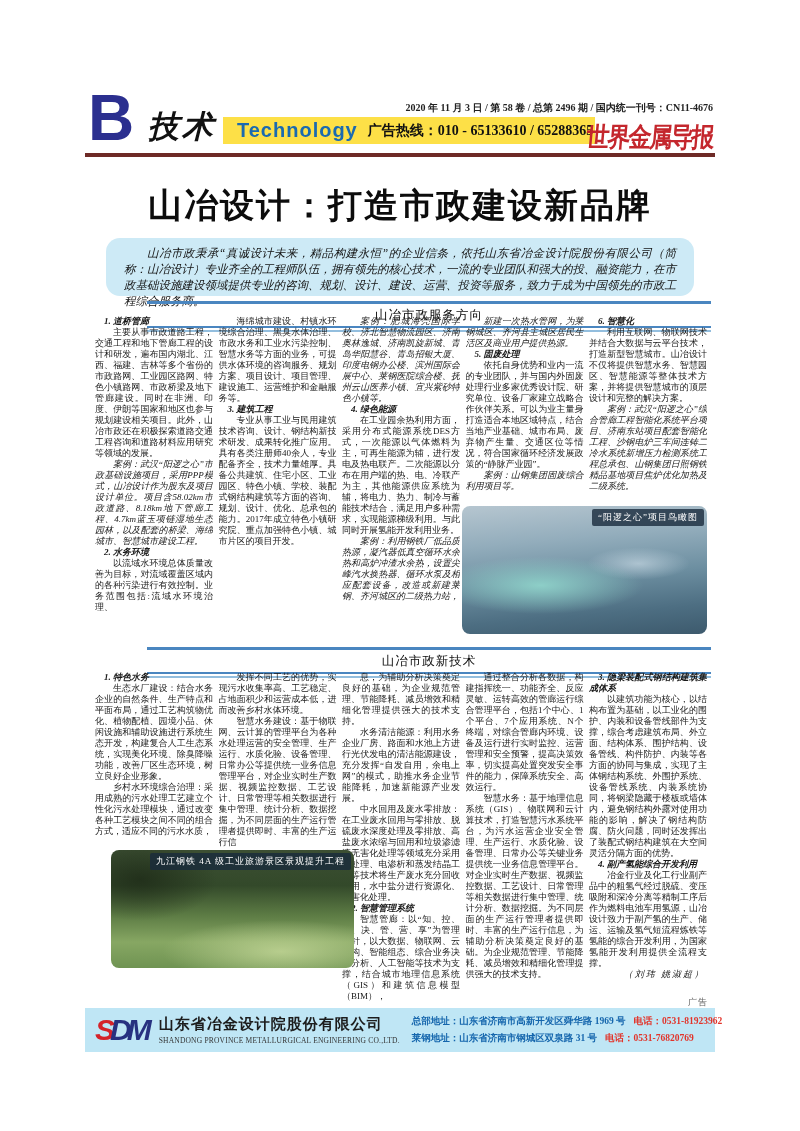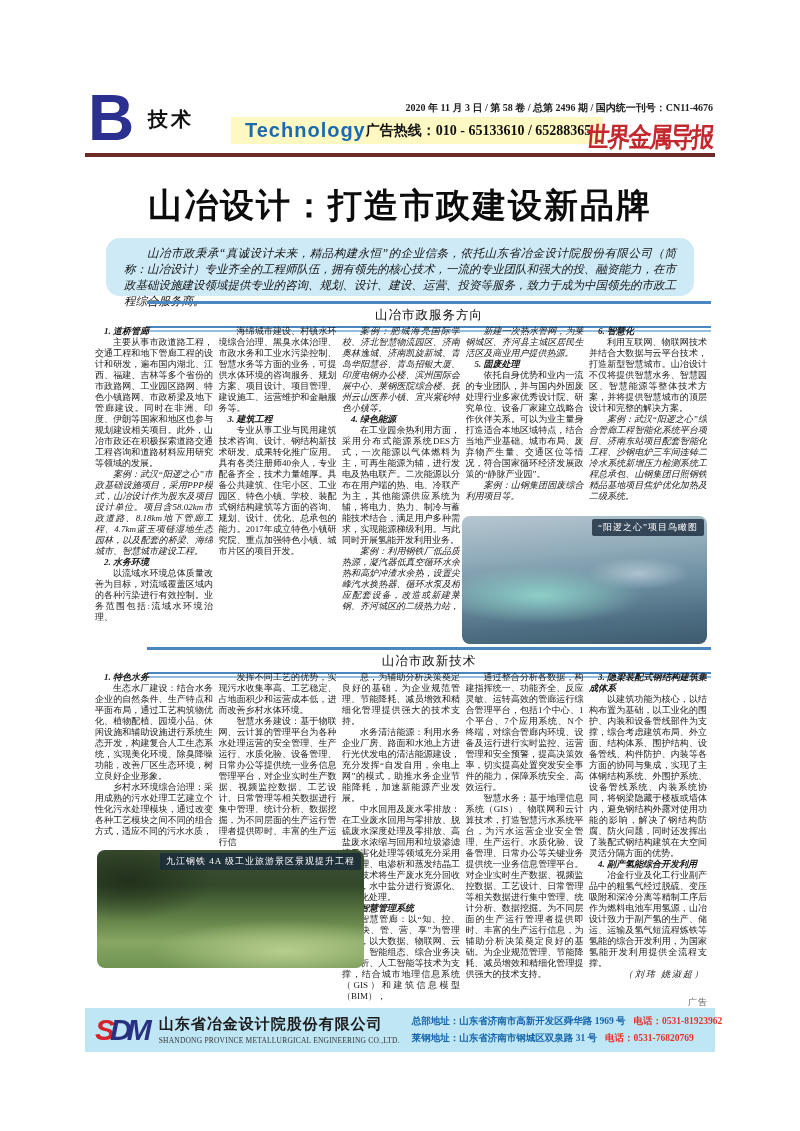--- a/index.html
+++ b/index.html
@@ -3,58 +3,58 @@
 <meta charset="utf-8">
 <style>
   * { margin:0; padding:0; box-sizing:border-box; }
   html,body { width:800px; height:1131px; background:#ffffff; }
   body { font-family:"Liberation Serif", serif; color:#191919; position:relative; overflow:hidden; }
 
   .abs { position:absolute; }
 
   
   .b-letter { left:88px; top:86px; font-family:"Liberation Sans",sans-serif; font-weight:bold; font-size:64px; line-height:1; color:#2b2f8f; }
-  .section-name { left:148px; top:106px; font-weight:bold; font-size:20px; color:#111; letter-spacing:3px; }
+  .section-name { left:148px; top:106px; font-weight:bold; font-size:31px; color:#111; letter-spacing:3px;font-style:italic; }
   .issue-line { right:87px; top:101px; font-size:10px; font-weight:bold; color:#222; }
-  .tech-bar { left:223px; top:117px; width:372px; height:27px; background:#fef9c3; display:flex; align-items:center; padding-left:14px;margin-left:8px; }
+  .tech-bar { left:223px; top:117px; width:372px; height:27px; background:#fde047; display:flex; align-items:center; gap:10px; padding-left:14px; }
   .tech-en { font-family:"Liberation Sans",sans-serif; font-weight:bold; font-size:20px; color:#1a6ab0; letter-spacing:1px; }
   .hotline { font-size:14px; font-weight:bold; color:#111; }
   .paper-logo { right:86px; top:120px; font-weight:bold; font-size:23px; color:#c4272d; letter-spacing:-2px; transform:skewX(-5deg) scaleY(1.15); transform-origin:right top; white-space:nowrap; }
   .head-rule { left:85px; top:153px; width:630px; height:4px; background:#6e2a26; }
 
   
   .headline { left:85px; top:183px; width:630px; text-align:center; font-size:34px; font-weight:bold; color:#0c0c0c; letter-spacing:2px; white-space:nowrap; }
   .intro-box { left:106px; top:238px; width:588px; height:58px; background:#cdeaf6; border-radius:14px; padding:7px 18px 6px; }
   .intro-text { font-size:11.5px; font-style:italic; line-height:16px; text-indent:2em; text-align:justify; color:#141414; }
 
   
   .sec-head { left:147px; width:564px; }
   .sec-head-1 { top:301px; } .sec-head-2 { top:647px; }
   .rule-top { height:2.5px; background:#4a86c0; }
   .sec-title { text-align:center; font-size:12.5px; font-weight:normal; color:#0d0d0d; padding:3px 0 2px; letter-spacing:1px; }
   .rule-b1 { height:2.5px; background:#4a86c0; margin-bottom:2px; }
   .rule-b2 { height:1.5px; background:#93bede; }
 
   
   .cols { left:95px; width:612px; display:flex; justify-content:space-between; overflow:hidden; }
-  .cols-1 { top:326px; height:320px; } .cols-2 { top:672px; height:332px; }
+  .cols-1 { top:316px; height:320px; } .cols-2 { top:672px; height:332px; }
   .col { width:118px; font-size:9px; line-height:11px; text-align:justify; overflow:hidden; }
   .col p { margin:0; }
   .para-t { text-indent:2em; }
   .para-c { text-indent:2em; font-style:italic; }
   .para-h { text-indent:1em; font-weight:bold; font-style:italic; }
   .para-r { text-align:right; font-style:italic; letter-spacing:2px; padding-right:2px; }
 
   
   .photo { position:absolute; border-radius:8px; overflow:hidden; }
   .photo-1 { left:367px; top:190px; width:245px; height:128px;
     background: radial-gradient(ellipse 60% 32% at 32% 62%, rgba(145,214,204,.9), rgba(145,214,204,0) 70%),
                 radial-gradient(ellipse 30% 18% at 72% 45%, rgba(210,225,235,.6), rgba(210,225,235,0) 70%),
                 linear-gradient(175deg,#b6c6d0 0%,#93adbc 28%,#6d8fa1 55%,#4d6e82 80%,#3d5a6d 100%); }
-  .photo-2 { left:2px; top:178px; width:267px; height:118px;
+  .photo-2 { left:16px; top:178px; width:243px; height:118px;
     background: radial-gradient(ellipse 70% 38% at 70% 86%, rgba(193,213,150,.85), rgba(193,213,150,0) 70%),
                 radial-gradient(ellipse 45% 50% at 12% 25%, rgba(28,40,22,.75), rgba(28,40,22,0) 70%),
                 linear-gradient(180deg,#3c4f33 0%,#33492a 30%,#5c7b44 55%,#87a763 78%,#6f9352 100%); }
   .photo-caption { position:absolute; top:3px; right:3px; background:rgba(25,42,60,.8); color:#fff; font-size:9px; line-height:1.4; padding:2px 6px; border-radius:2px; letter-spacing:1px; white-space:nowrap; }
 
   
   .ad-marker { right:92px; top:996px; font-size:9px; color:#666; letter-spacing:1px; }
   .footer { left:85px; top:1008px; width:630px; height:44px; background:#bfe6f5; display:flex; align-items:center; padding:0 10px; }
   .sdm-logo { font-family:"Liberation Sans",sans-serif; font-style:italic; font-weight:bold; font-size:30px; letter-spacing:-5px; line-height:1; padding-right:6px; }
   .logo-s { color:#d4232a; } .logo-dm { color:#273180; }

